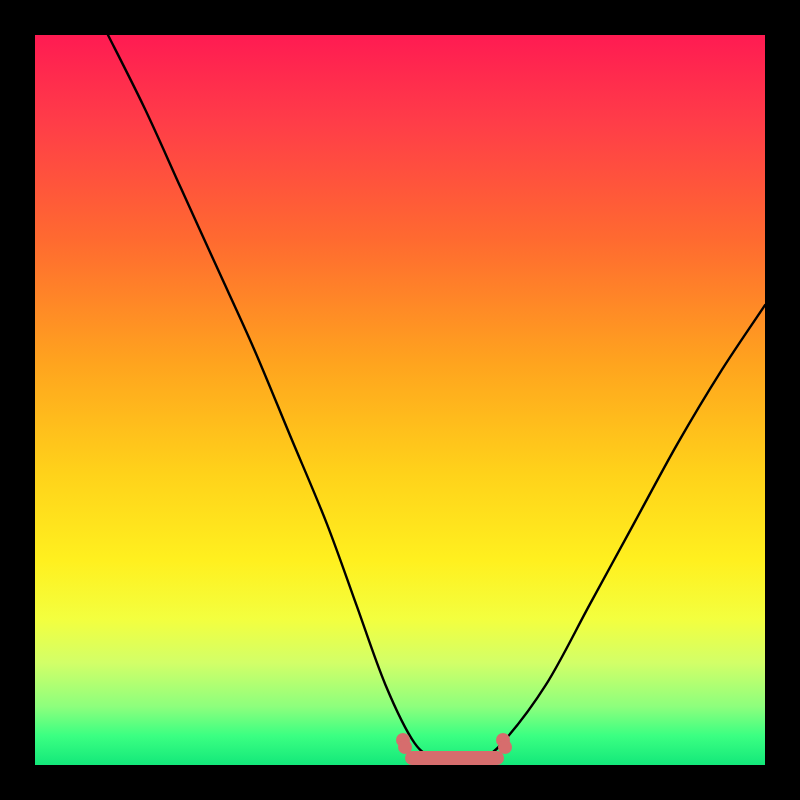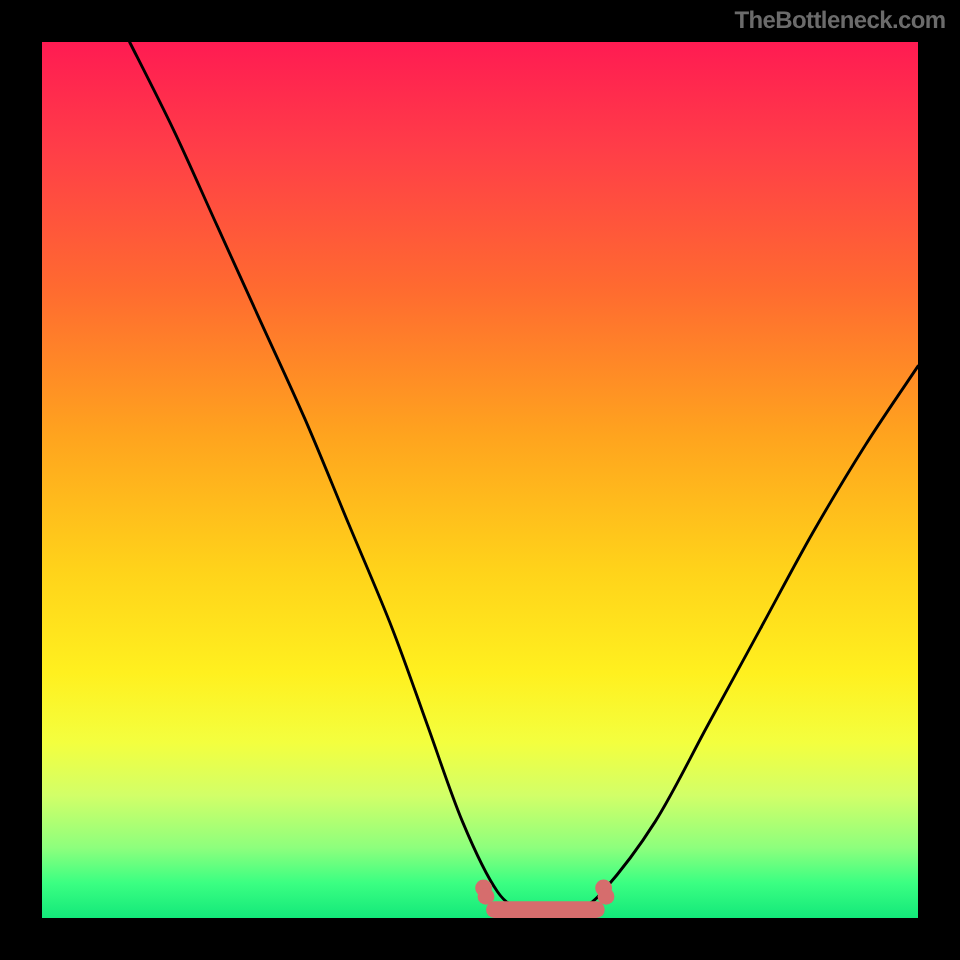--- a/index.html
+++ b/index.html
@@ -67,21 +67,20 @@
     height: 14px;
     background: #d66d6d;
     border-radius: 50%;
   }
 </style>
 </head>
 <body>
 
 <div class="stage">
 
-  <div class="attribution">TheBottleneck.com</div>
 
   <div class="plot">
     <svg class="curve" viewBox="0 0 730 730" preserveAspectRatio="none">
       <path fill="none" stroke="#000" stroke-width="2.4" stroke-linecap="round" d="M 73.0 0.0 C 79.1 12.2, 97.3 47.5, 109.5 73.0 C 121.7 98.5, 133.8 126.5, 146.0 153.3 C 158.2 180.1, 170.3 206.8, 182.5 233.6 C 194.7 260.4, 206.8 285.9, 219.0 313.9 C 231.2 341.9, 243.3 372.3, 255.5 401.5 C 267.7 430.7, 281.1 461.1, 292.0 489.1 C 302.9 517.1, 311.5 542.6, 321.2 569.4 C 330.9 596.2, 340.7 626.6, 350.4 649.7 C 360.1 672.8, 371.1 695.9, 379.6 708.1 C 388.1 720.3, 394.2 720.3, 401.5 722.7 C 408.8 725.1, 416.1 722.7, 423.4 722.7 C 430.7 722.7, 438.0 725.1, 445.3 722.7 C 452.6 720.3, 456.3 720.3, 467.2 708.1 C 478.1 695.9, 496.4 672.8, 511.0 649.7 C 525.6 626.6, 540.2 596.2, 554.8 569.4 C 569.4 542.6, 584.0 515.9, 598.6 489.1 C 613.2 462.3, 627.8 434.4, 642.4 408.8 C 657.0 383.3, 671.6 358.9, 686.2 335.8 C 700.8 312.7, 722.7 281.1, 730.0 270.1"></path>
     </svg>
     <div id="trough-container">
         <div class="trough-bar" style="left: 370.3px; width: 98.9px; top: 715.7px;"></div>
         <div class="trough-dot" style="left: 361.3px; top: 697.7px;"></div>
         <div class="trough-dot" style="left: 363.3px; top: 704.7px;"></div>
         <div class="trough-dot" style="left: 461.2px; top: 697.7px;"></div>

